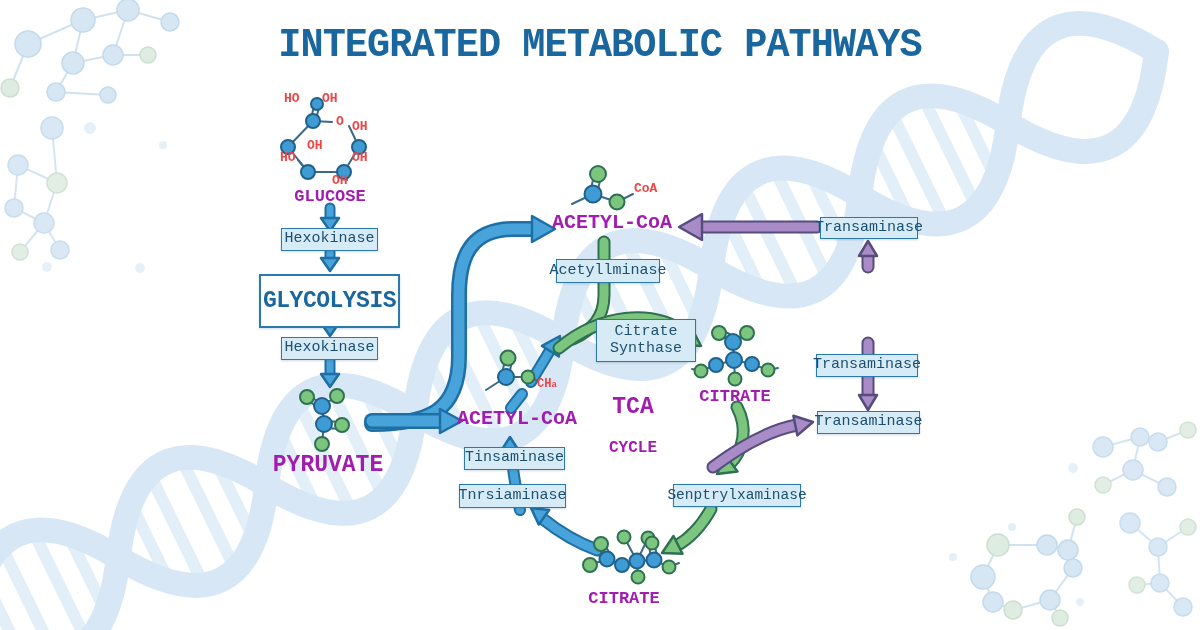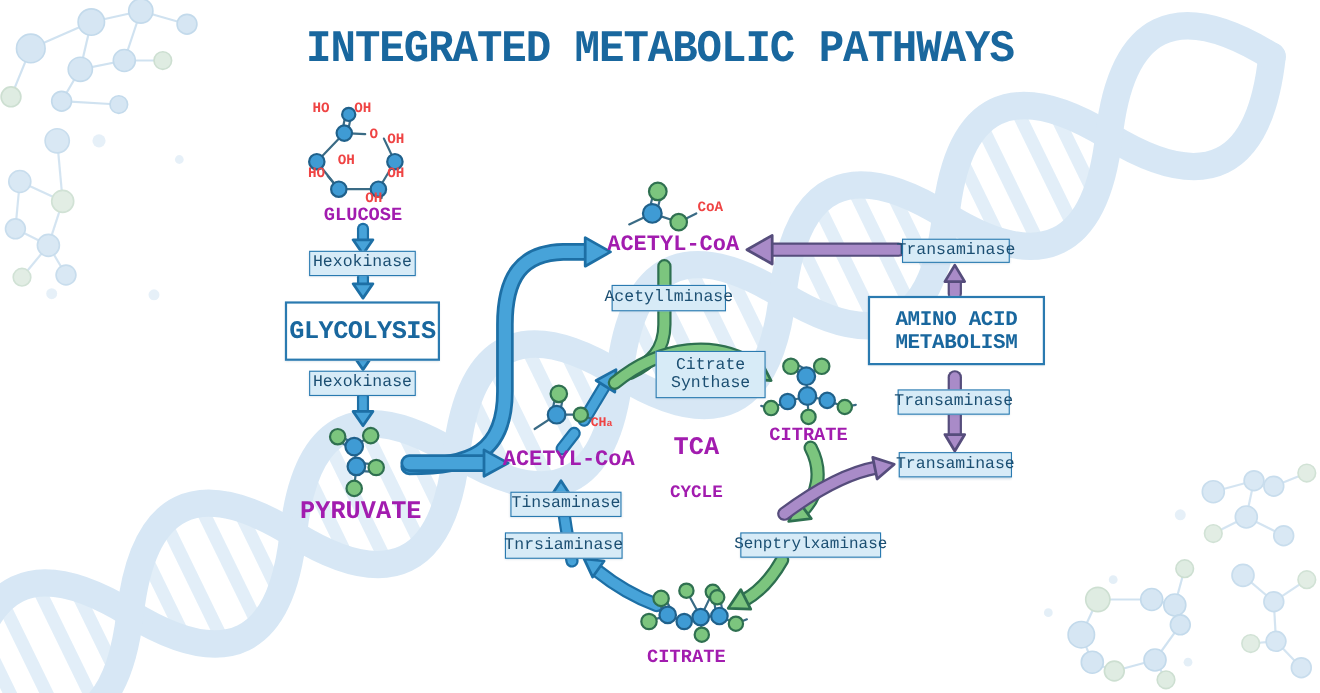--- a/index.html
+++ b/index.html
@@ -437,24 +437,20 @@
     <div class="box" style="left:459px;top:484px;width:107px;height:24px;">
       <span>Tnrsiaminase</span>
     </div>
     <div class="box" style="left:673px;top:484px;width:128px;height:23px;font-size:14.5px;">
       <span>Senptrylxaminase</span>
     </div>
 
     <div class="box" style="left:820px;top:217px;width:98px;height:22px;">
       <span>Transaminase</span>
     </div>
-    <div class="box white" style="left:789px;top:269px;width:161px;height:63px;">
-      <span class="med">AMINO ACID</span>
-      <span class="med">METABOLISM</span>
-    </div>
     <div class="box" style="left:816px;top:354px;width:102px;height:23px;">
       <span>Transaminase</span>
     </div>
     <div class="box" style="left:817px;top:411px;width:103px;height:23px;">
       <span>Transaminase</span>
     </div>
   </div>
 </div>
 
 </body></html>

